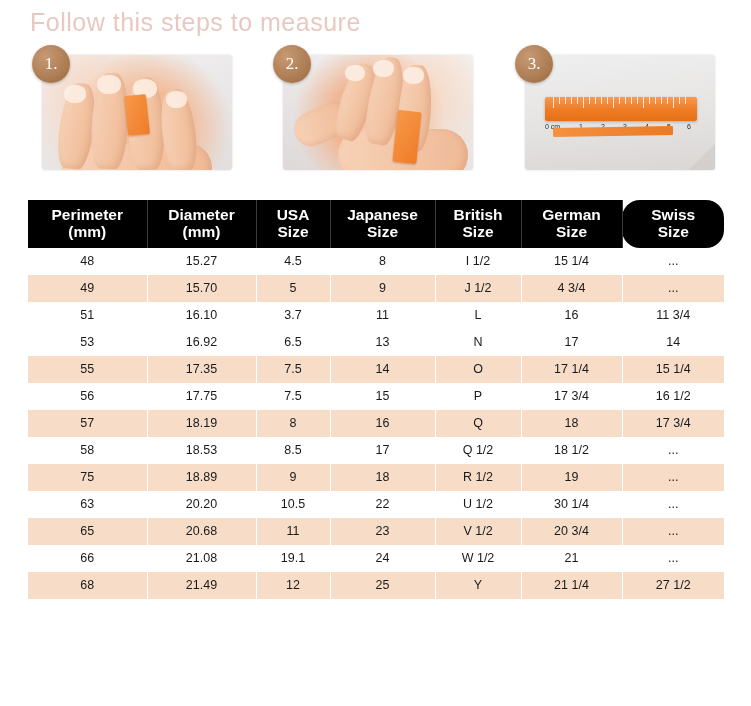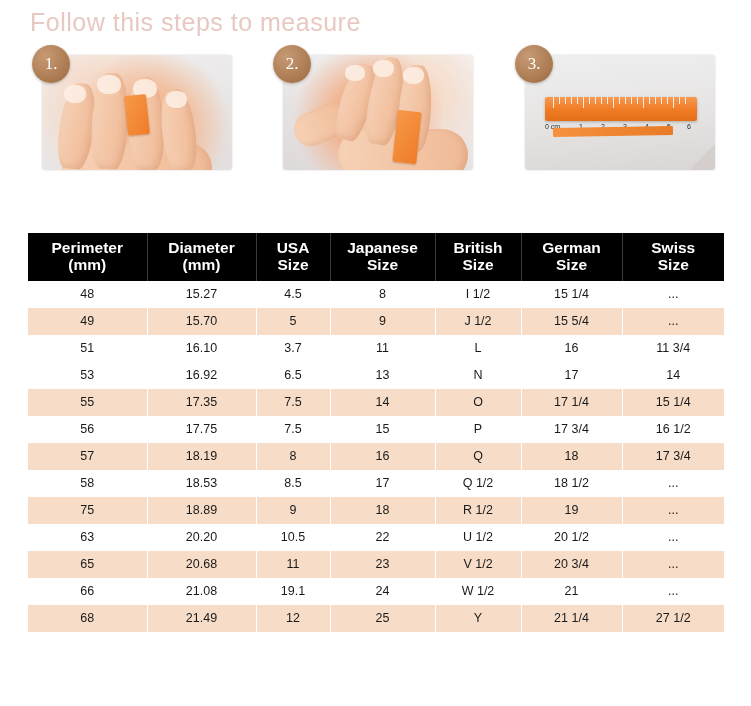--- a/index.html
+++ b/index.html
@@ -187,34 +187,33 @@
   .table-wrap {
     position: absolute;
     left: 28px;
     top: 200px;
     width: 696px;
   }
   table {
     border-collapse: collapse;
     width: 696px;
     table-layout: fixed;
-    margin-top: 33px;
   }
   thead th {
     background: #000000;
     color: #ffffff;
     font-size: 15.5px;
     font-weight: bold;
     padding: 6px 2px 7px;
     line-height: 1.12;
     border-right: 1px solid #3a3a3a;
     text-align: center;
     font-family: "Liberation Sans", sans-serif;
   }
-  thead th:last-child { border-right: none; }
+  thead th:last-child { border-right: none; border-radius: 18px; }
   tbody td {
     font-size: 12.5px;
     color: #1a1a1a;
     text-align: center;
     padding: 3px 2px;
     height: 21px;
     border-right: 1px solid #ffffff;
     font-family: "Liberation Sans", sans-serif;
   }
   tbody td:last-child { border-right: none; }
@@ -364,21 +363,21 @@
             <td>I 1/2</td>
             <td>15 1/4</td>
             <td>...</td>
           </tr>
           <tr class="even">
             <td>49</td>
             <td>15.70</td>
             <td>5</td>
             <td>9</td>
             <td>J 1/2</td>
-            <td>15 5/4</td>
+            <td>4 3/4</td>
             <td>...</td>
           </tr>
           <tr class="odd">
             <td>51</td>
             <td>16.10</td>
             <td>3.7</td>
             <td>11</td>
             <td>L</td>
             <td>16</td>
             <td>11 3/4</td>
@@ -436,21 +435,21 @@
             <td>R 1/2</td>
             <td>19</td>
             <td>...</td>
           </tr>
           <tr class="odd">
             <td>63</td>
             <td>20.20</td>
             <td>10.5</td>
             <td>22</td>
             <td>U 1/2</td>
-            <td>20 1/2</td>
+            <td>30 1/4</td>
             <td>...</td>
           </tr>
           <tr class="even">
             <td>65</td>
             <td>20.68</td>
             <td>11</td>
             <td>23</td>
             <td>V 1/2</td>
             <td>20 3/4</td>
             <td>...</td>

